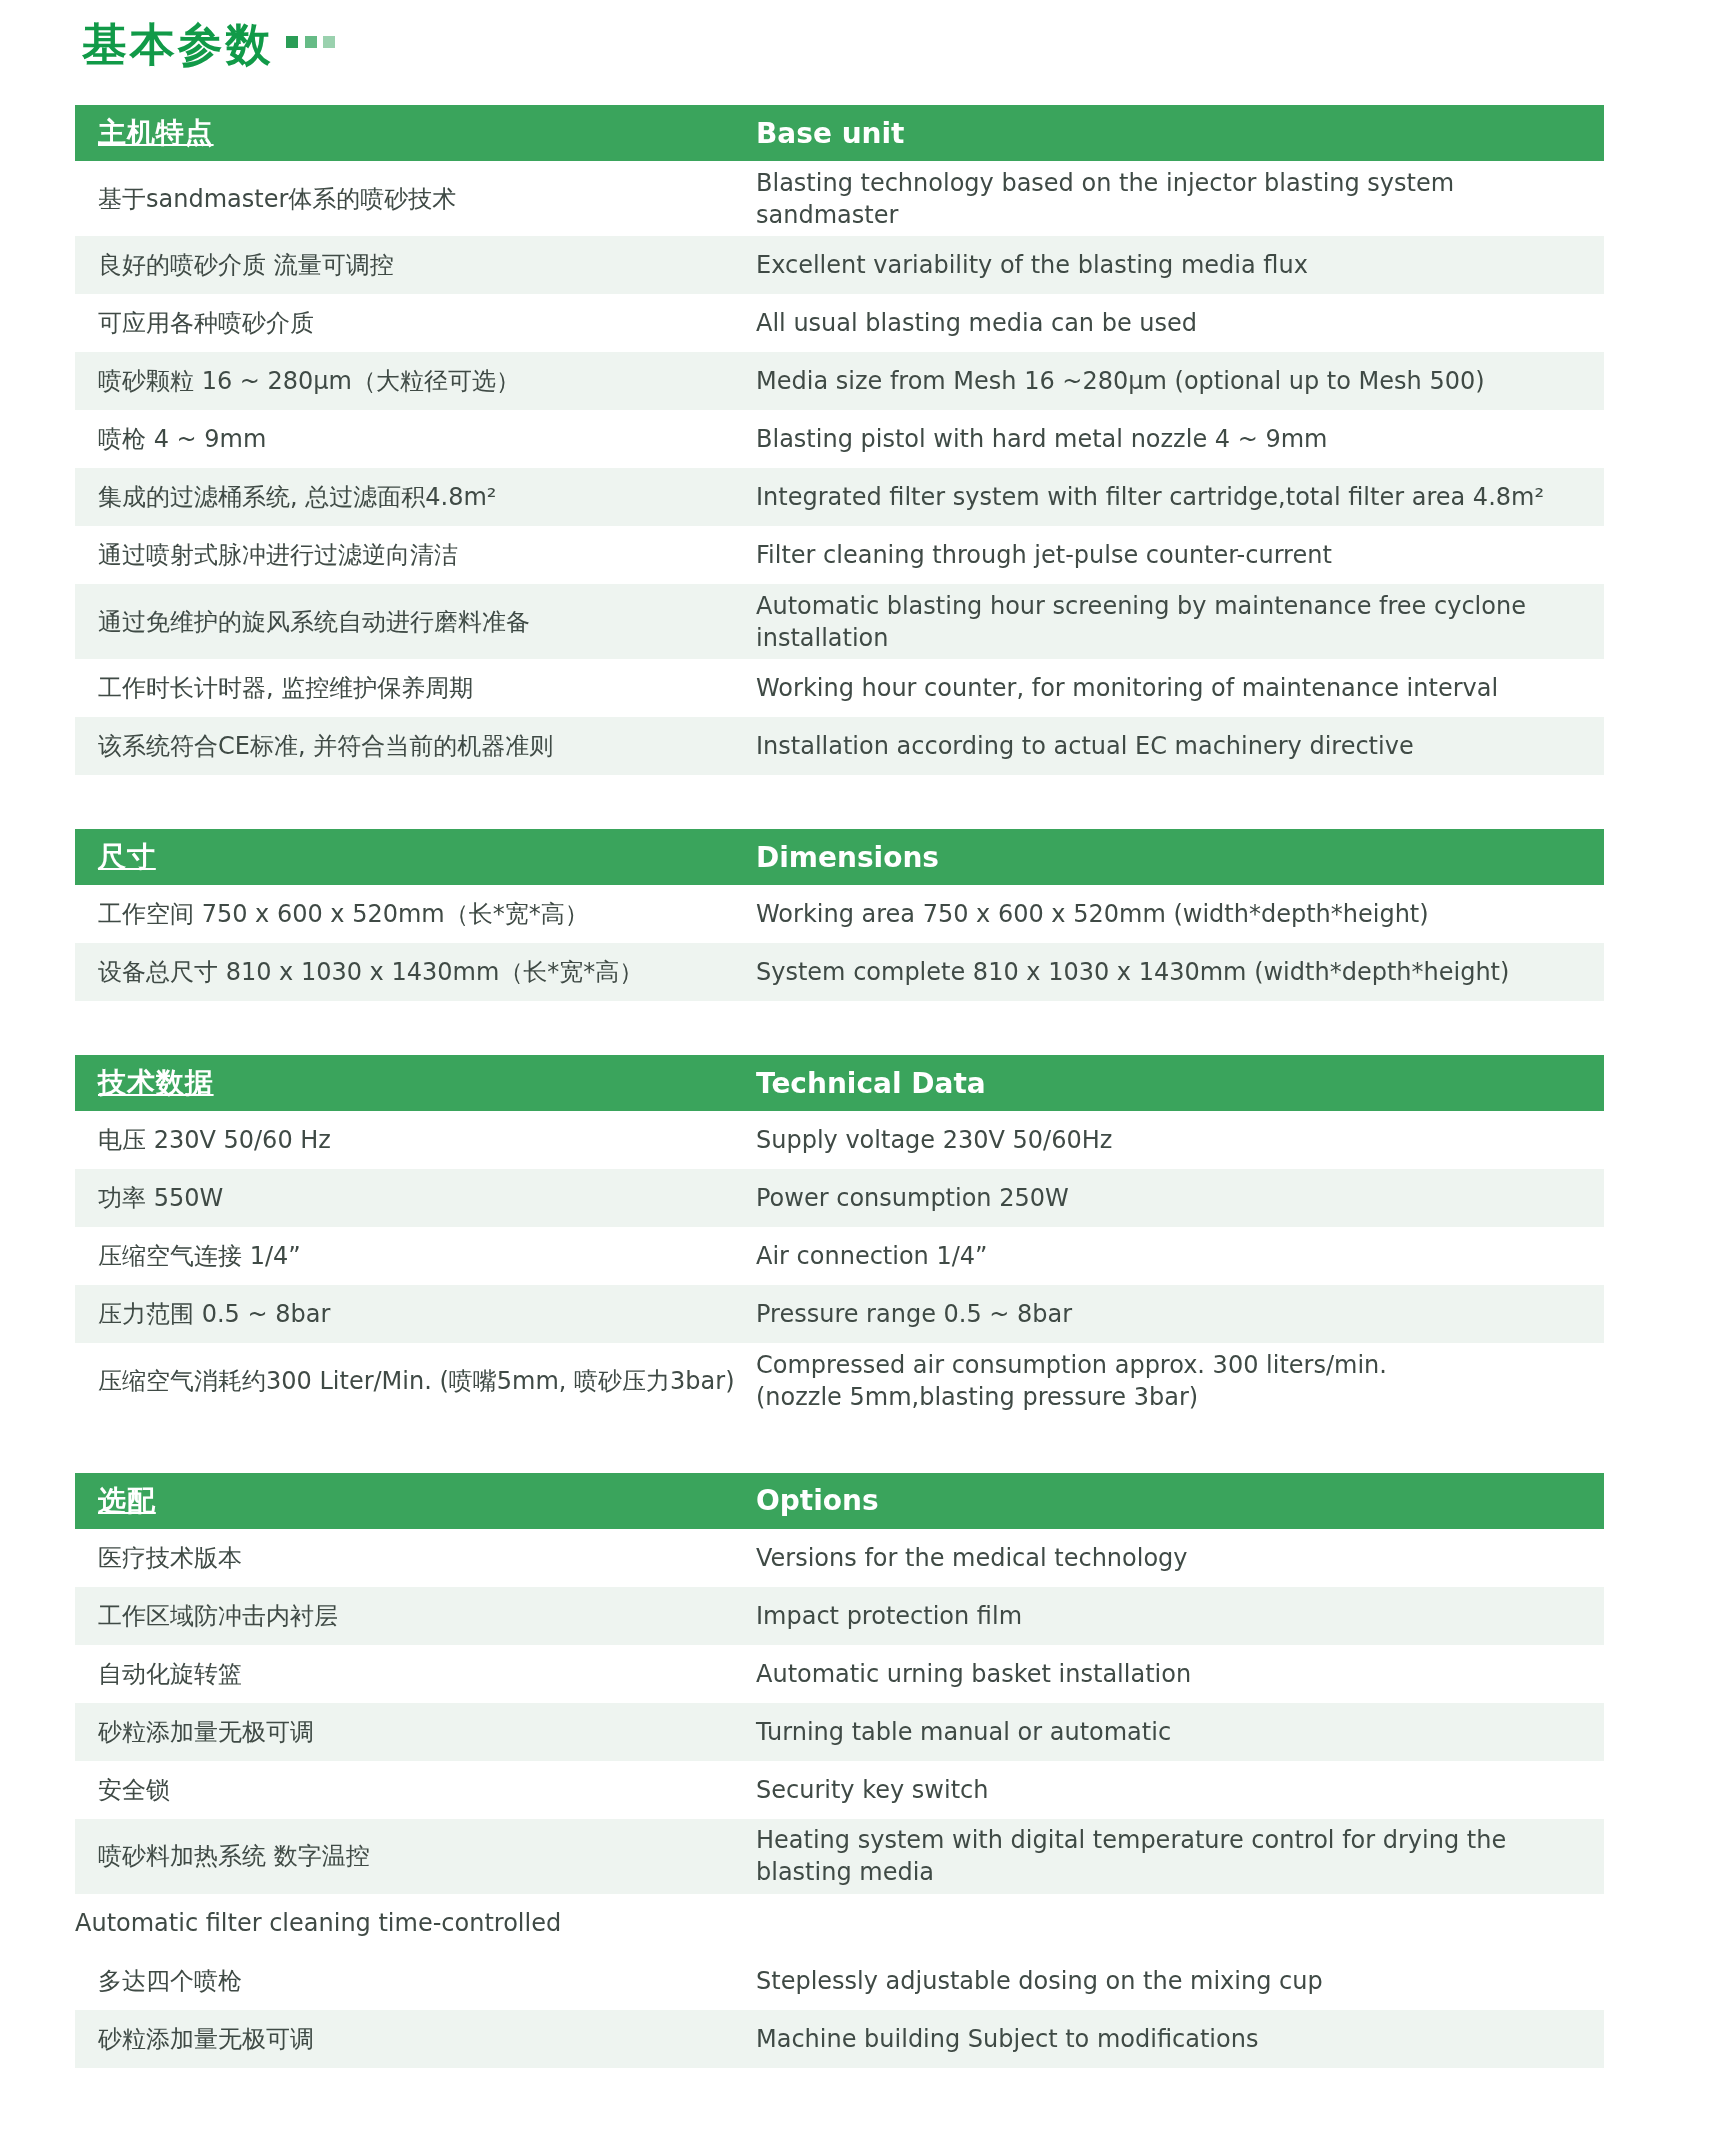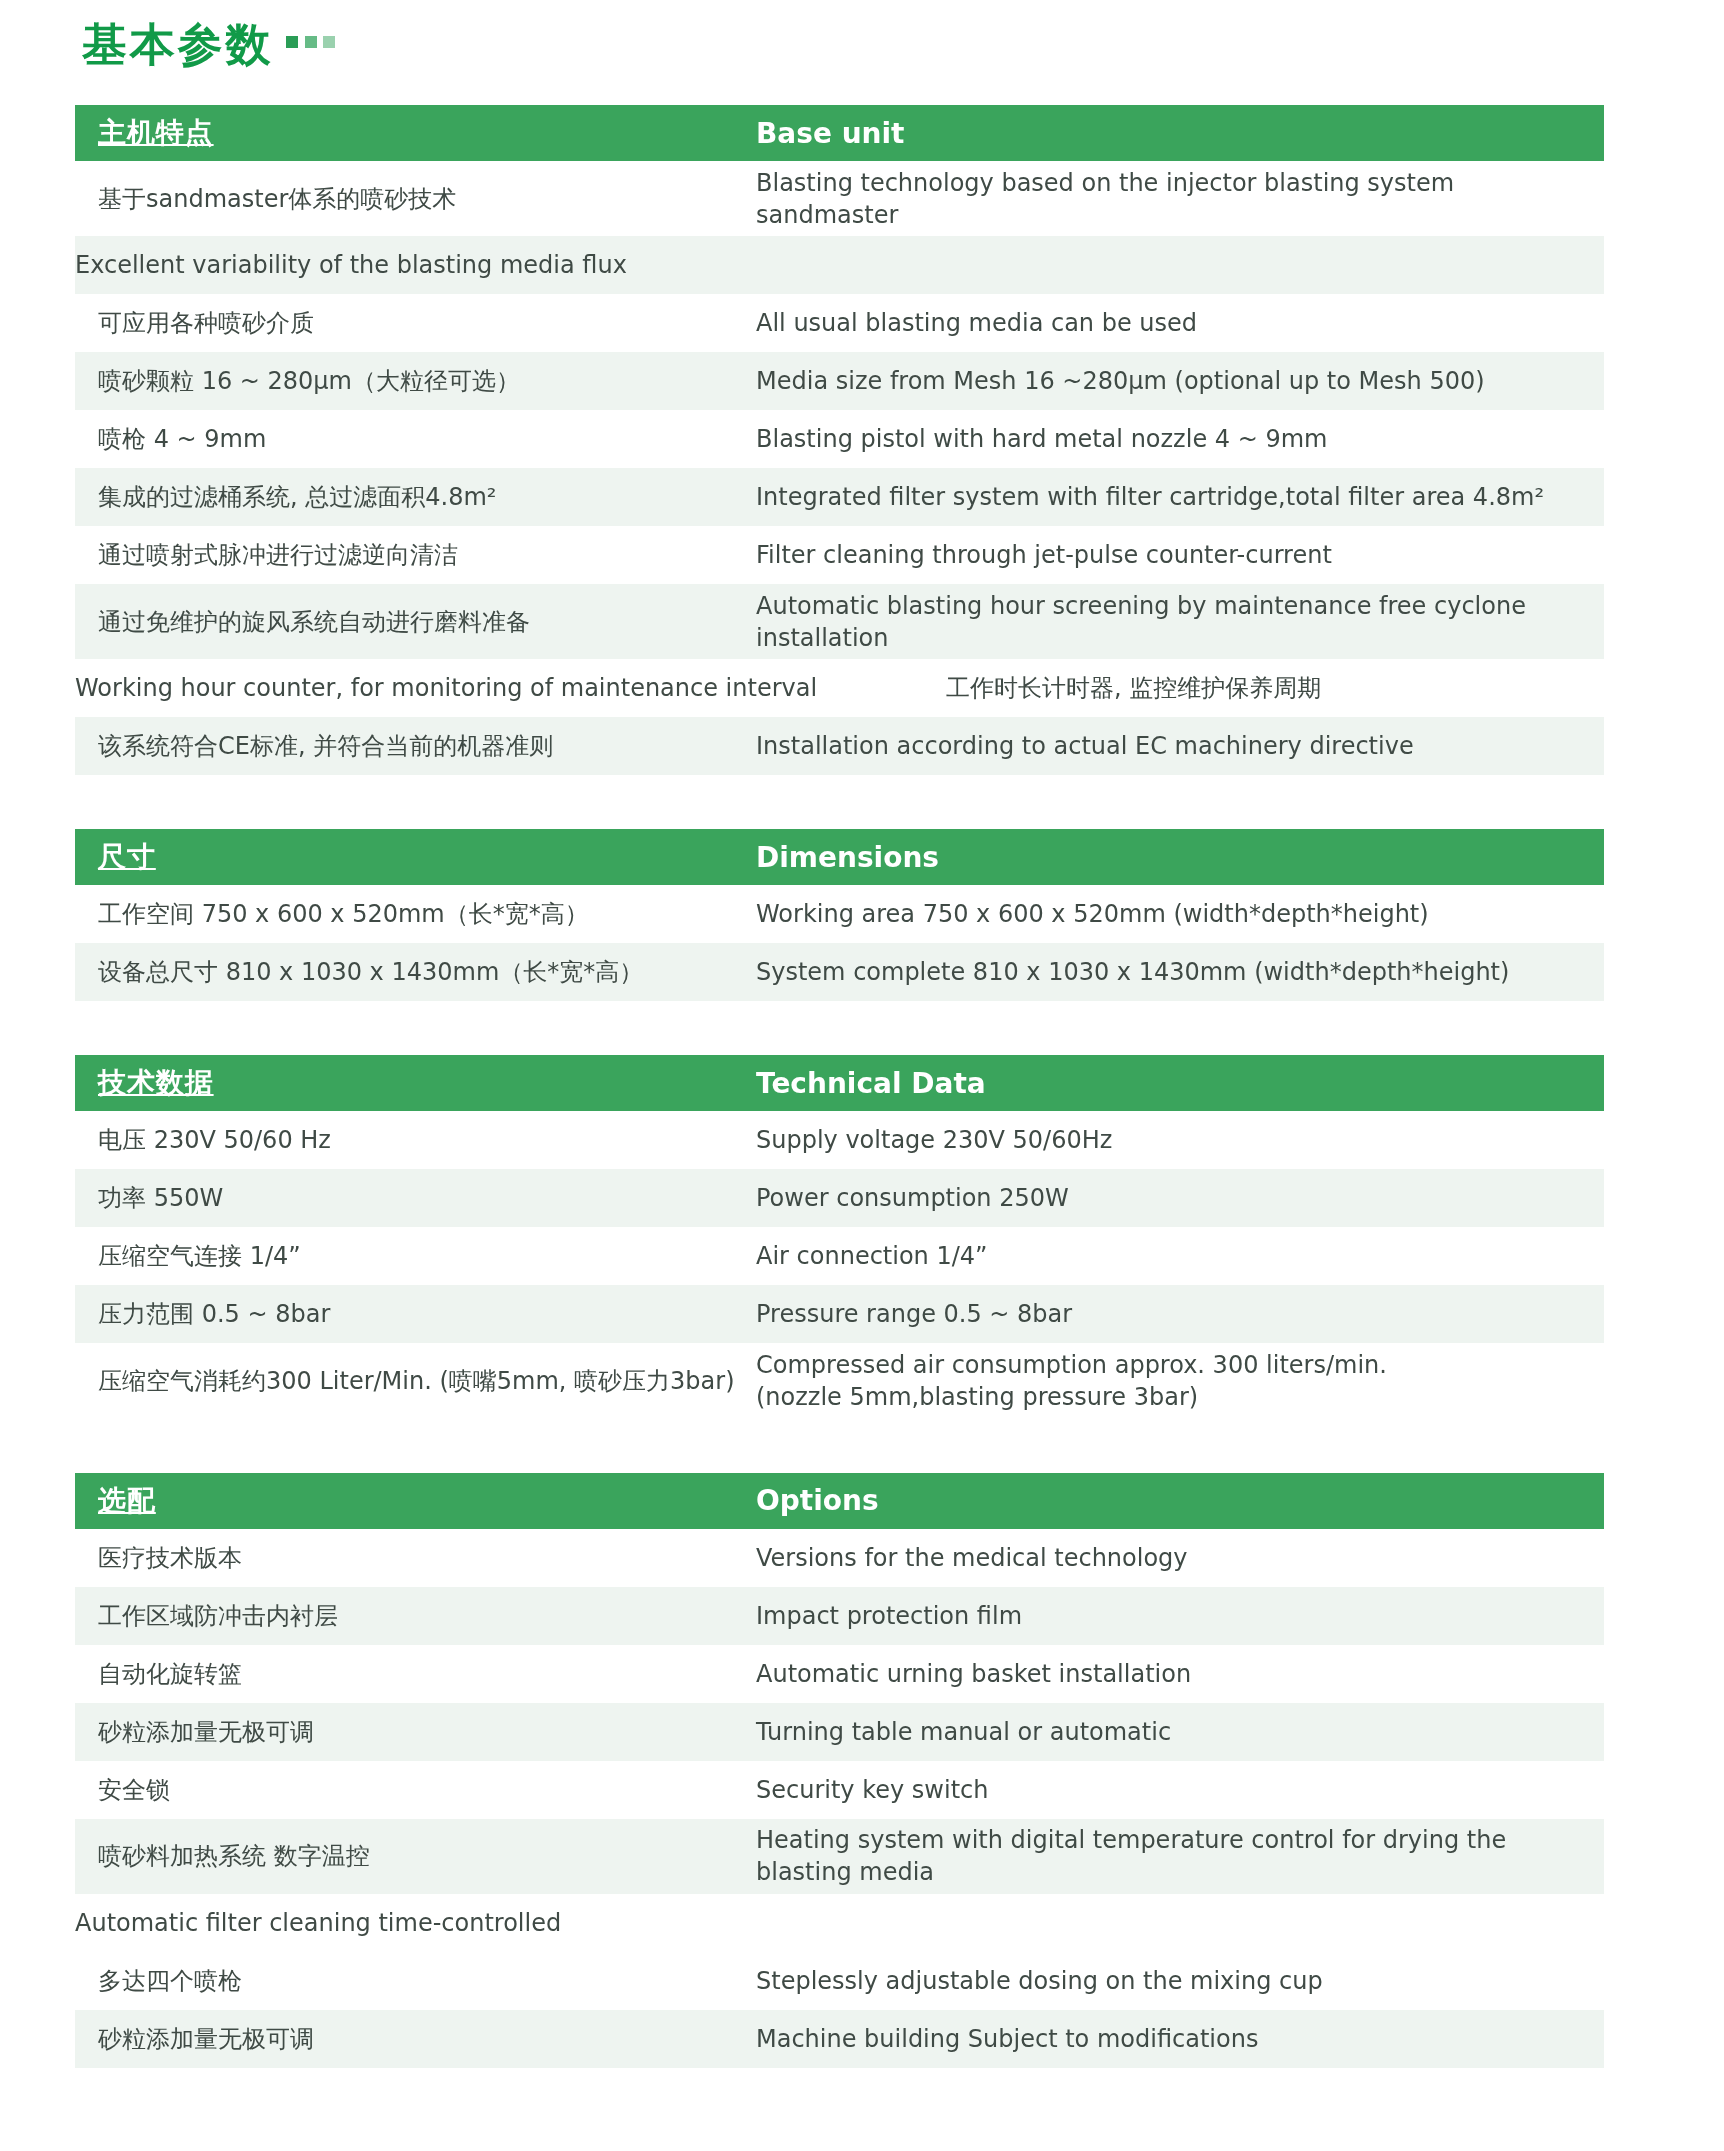--- a/index.html
+++ b/index.html
@@ -108,20 +108,21 @@
         <span class="h-zh">主机特点</span>
         <span class="h-en">Base unit</span>
       </div>
       <div class="rows">
     <div class="spec-row">
       <div class="cell zh">基于sandmaster体系的喷砂技术</div>
       <div class="cell en">Blasting technology based on the injector blasting system sandmaster</div>
     </div>
 
     <div class="spec-row alt">
+      <div class="cell zh">良好的喷砂介质 流量可调控</div>
       <div class="cell en">Excellent variability of the blasting media flux</div>
     </div>
 
     <div class="spec-row">
       <div class="cell zh">可应用各种喷砂介质</div>
       <div class="cell en">All usual blasting media can be used</div>
     </div>
 
     <div class="spec-row alt">
       <div class="cell zh">喷砂颗粒 16 ~ 280μm（大粒径可选）</div>
@@ -142,22 +143,22 @@
       <div class="cell zh">通过喷射式脉冲进行过滤逆向清洁</div>
       <div class="cell en">Filter cleaning through jet-pulse counter-current</div>
     </div>
 
     <div class="spec-row alt">
       <div class="cell zh">通过免维护的旋风系统自动进行磨料准备</div>
       <div class="cell en">Automatic blasting hour screening by maintenance free cyclone installation</div>
     </div>
 
     <div class="spec-row">
+      <div class="cell zh">工作时长计时器, 监控维护保养周期</div>
       <div class="cell en">Working hour counter, for monitoring of maintenance interval</div>
-      <div class="cell zh">工作时长计时器, 监控维护保养周期</div>
     </div>
 
     <div class="spec-row alt">
       <div class="cell zh">该系统符合CE标准, 并符合当前的机器准则</div>
       <div class="cell en">Installation according to actual EC machinery directive</div>
     </div>
   </div>
     </section>
 
     <section class="spec-section">

